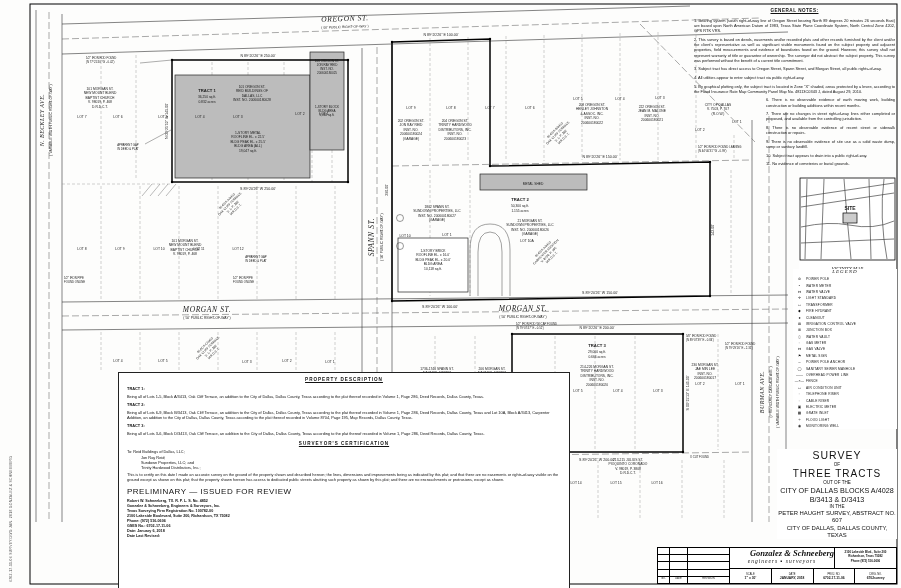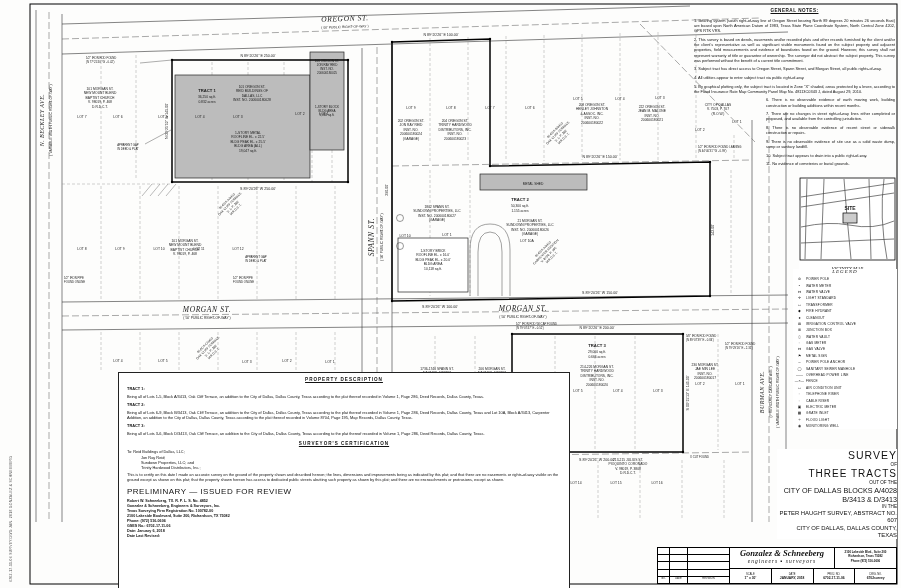--- a/index.html
+++ b/index.html
@@ -23,21 +23,21 @@
   #notes p.ind{margin-left:72px;}
   #vicinity{left:799px;top:177px;width:97px;background:#fff;}
   #vicinity .cap{text-align:center;font-family:"Liberation Serif",serif;font-style:italic;font-size:5px;margin-top:1px;}
   #vicinity .nts{text-align:center;font-size:3.2px;}
   #legend{left:793px;top:269px;width:104px;background:#fff;}
   #legend .lt{font-family:"Liberation Serif",serif;font-style:italic;font-size:5px;text-align:center;margin-bottom:2px;letter-spacing:1px;}
   .lgrow{display:flex;align-items:center;height:6.4px;}
   .lgrow .sym{width:13px;text-align:center;font-size:3.6px;flex:none;}
   .lgrow .lab{font-size:3.2px;letter-spacing:.2px;}
   #titleblock{left:777px;top:449px;width:120px;text-align:center;background:#fff;}
-  #titleblock div{line-height:1.25;text-align:right;}
+  #titleblock div{line-height:1.25;}
   .tb1{font-size:10.5px;letter-spacing:1px;}
   .tbs{font-size:4.6px;}
   .tb2{font-size:10px;letter-spacing:1px;}
   .tb3{font-size:7.2px;}
   .tb4{font-size:5.9px;}
   #propbox{left:118px;top:372px;width:452px;height:258px;border:0.8px solid #222;background:#fff;padding:3px 8px;box-sizing:border-box;font-size:3.9px;line-height:1.3;}
   .ph{text-align:center;font-size:4.6px;font-weight:bold;letter-spacing:1px;text-decoration:underline;margin:1px 0 3px 0;}
   #propbox p{margin:0 0 3px 0;}
   .th{font-weight:bold;margin-bottom:.5px;}
   .prelim{font-size:8px;letter-spacing:.5px;margin:5px 0 2px 0;}
@@ -45,21 +45,21 @@
   #strip{left:657px;top:547px;width:240px;height:37px;background:#fff;display:flex;border:1px solid #000;box-sizing:border-box;}
   #revtable{width:71px;flex:none;display:flex;flex-direction:column;border-right:1px solid #000;}
   .revrow{flex:1;display:flex;border-bottom:.6px solid #000;}
   .revrow:last-child{border-bottom:none;}
   .rc1{width:11px;border-right:.6px solid #000;font-size:2.6px;text-align:center;}
   .rc2{width:17px;border-right:.6px solid #000;font-size:2.6px;text-align:center;}
   .rc3{flex:1;font-size:2.6px;text-align:center;}
   #firmbox{flex:1;display:flex;flex-direction:column;}
   #firmtop{height:20px;display:flex;border-bottom:1px solid #000;}
   #firmname{width:104px;border-right:.6px solid #000;text-align:center;padding-top:1px;}
-  .fn1{font-family:"Liberation Serif",serif;font-weight:bold;font-style:italic;font-size:8.5px;line-height:1;}
+  .fn1{font-family:"Liberation Serif",serif;font-weight:bold;font-style:italic;font-size:8.5px;line-height:1;text-align:right;}
   .fn2{font-family:"Liberation Serif",serif;font-style:italic;font-size:5.5px;letter-spacing:1px;}
   #firmaddr{flex:1;font-size:2.9px;font-weight:bold;text-align:center;padding-top:2px;line-height:1.5;}
   #firmbot{flex:1;display:flex;}
   .fcell{flex:1;border-right:.6px solid #000;text-align:center;display:flex;flex-direction:column;justify-content:center;}
   .fcell:last-child{border-right:none;}
   .fl{font-size:2.6px;}
   .fv{font-size:3.3px;font-weight:bold;}
   #edge{position:absolute;left:9px;top:582px;transform:rotate(-90deg);transform-origin:0 0;font-size:3.4px;color:#555;width:560px;letter-spacing:.3px;}
 </style>
 </head>

